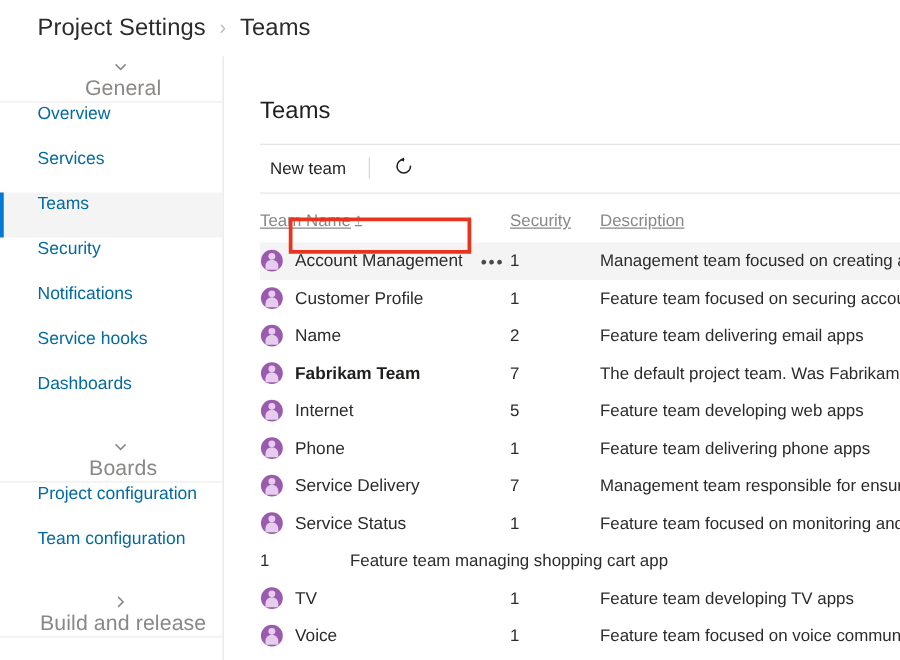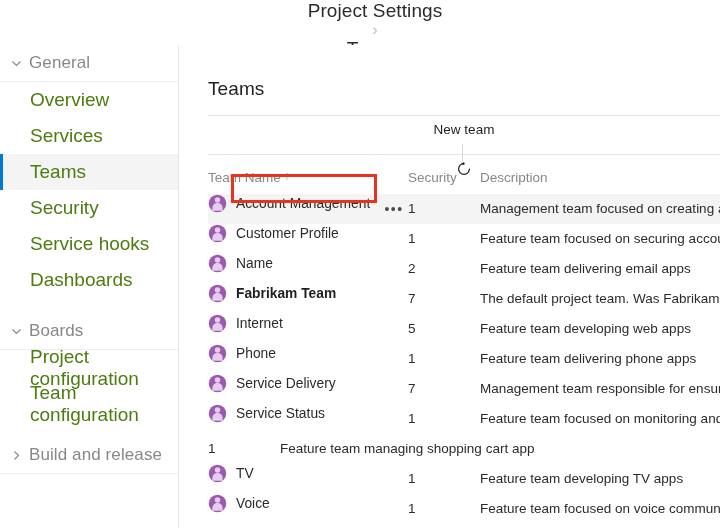--- a/index.html
+++ b/index.html
@@ -29,21 +29,20 @@
     position: absolute;
     left: 0;
     top: 0;
     width: 720px;
     height: 45px;
     display: flex;
     align-items: center;
     padding-left: 30px;
     box-sizing: border-box;
     background: #ffffff;
-    flex-direction: column;
   }
   .crumb {
     font-size: 19px;
     font-weight: 400;
     color: #2b2b2b;
     letter-spacing: 0.1px;
     white-space: nowrap;
   }
   .crumb-root { cursor: pointer; }
   .crumb-sep {
@@ -63,24 +62,25 @@
     border-right: 1px solid #e6e6e6;
     box-sizing: border-box;
     background: #ffffff;
     overflow: hidden;
   }
   .nav-group-header {
     position: relative;
     height: 37px;
     display: flex;
     align-items: center;
-    padding-left: 8px;
+    padding-left: 19px;
     border-bottom: 1px solid #ededed;
     box-sizing: border-box;
     cursor: pointer;
+    flex-direction: column;
   }
   .nav-group-header .chev {
     width: 16px;
     height: 16px;
     margin-right: 5px;
     flex: 0 0 auto;
     display: flex;
     align-items: center;
     justify-content: center;
   }
@@ -89,26 +89,25 @@
     font-size: 17px;
     color: #8a8886;
     font-weight: 400;
     letter-spacing: .1px;
   }
 
   .nav-item {
     position: relative;
     height: 36px;
     display: flex;
-    align-items: center;
     padding-left: 30px;
     box-sizing: border-box;
     cursor: pointer;
-    font-size: 19px;
-    color: #4d7c0f;
+    font-size: 14px;
+    color: #0369a1;
   }
   .nav-item.selected {
     background: #f4f4f4;
   }
   .nav-item.selected::before {
     content: "";
     position: absolute;
     left: 0;
     top: 0;
     bottom: 0;
@@ -145,21 +144,20 @@
 
   .toolbar {
     margin-top: 13px;
     height: 40px;
     border-top: 1px solid #e6e6e6;
     border-bottom: 1px solid #e6e6e6;
     display: flex;
     align-items: center;
     width: 512px;
     box-sizing: border-box;
-    flex-direction: column;
   }
   .tb-button {
     font-size: 13.5px;
     color: #201f1e;
     padding: 5px 8px;
     cursor: pointer;
     white-space: nowrap;
     background: transparent;
     border: none;
     font-family: inherit;
@@ -201,40 +199,41 @@
   .grid-head .col-desc   { flex: 1 1 auto; }
   .col-head-text {
     font-size: 13.5px;
     color: #8a8886;
     font-weight: 400;
     white-space: nowrap;
     cursor: pointer;
     display: inline-flex;
     align-items: flex-start;
     gap: 3px;
+    text-decoration: underline;
   }
   .sort-arrow {
     font-size: 12px;
     color: #8a8886;
     line-height: 1;
   }
 
   .grid-row {
     display: flex;
     align-items: center;
     height: 30px;
     cursor: pointer;
     position: relative;
   }
   .grid-row.hovered { background: #f4f4f4; }
 
   .cell-name {
     width: 200px;
     display: flex;
-    align-items: flex-start;
+    align-items: center;
     position: relative;
     height: 30px;
     box-sizing: border-box;
   }
   .avatar {
     width: 19px;
     height: 19px;
     flex: 0 0 auto;
     margin-right: 9px;
     margin-left: 0;
@@ -318,20 +317,23 @@
       <span>Overview</span>
     </div>
     <div class="nav-item">
       <span>Services</span>
     </div>
     <div class="nav-item selected">
       <span>Teams</span>
     </div>
     <div class="nav-item">
       <span>Security</span>
+    </div>
+    <div class="nav-item">
+      <span>Notifications</span>
     </div>
     <div class="nav-item">
       <span>Service hooks</span>
     </div>
     <div class="nav-item">
       <span>Dashboards</span>
     </div>
 
     <div class="nav-spacer"></div>
 

